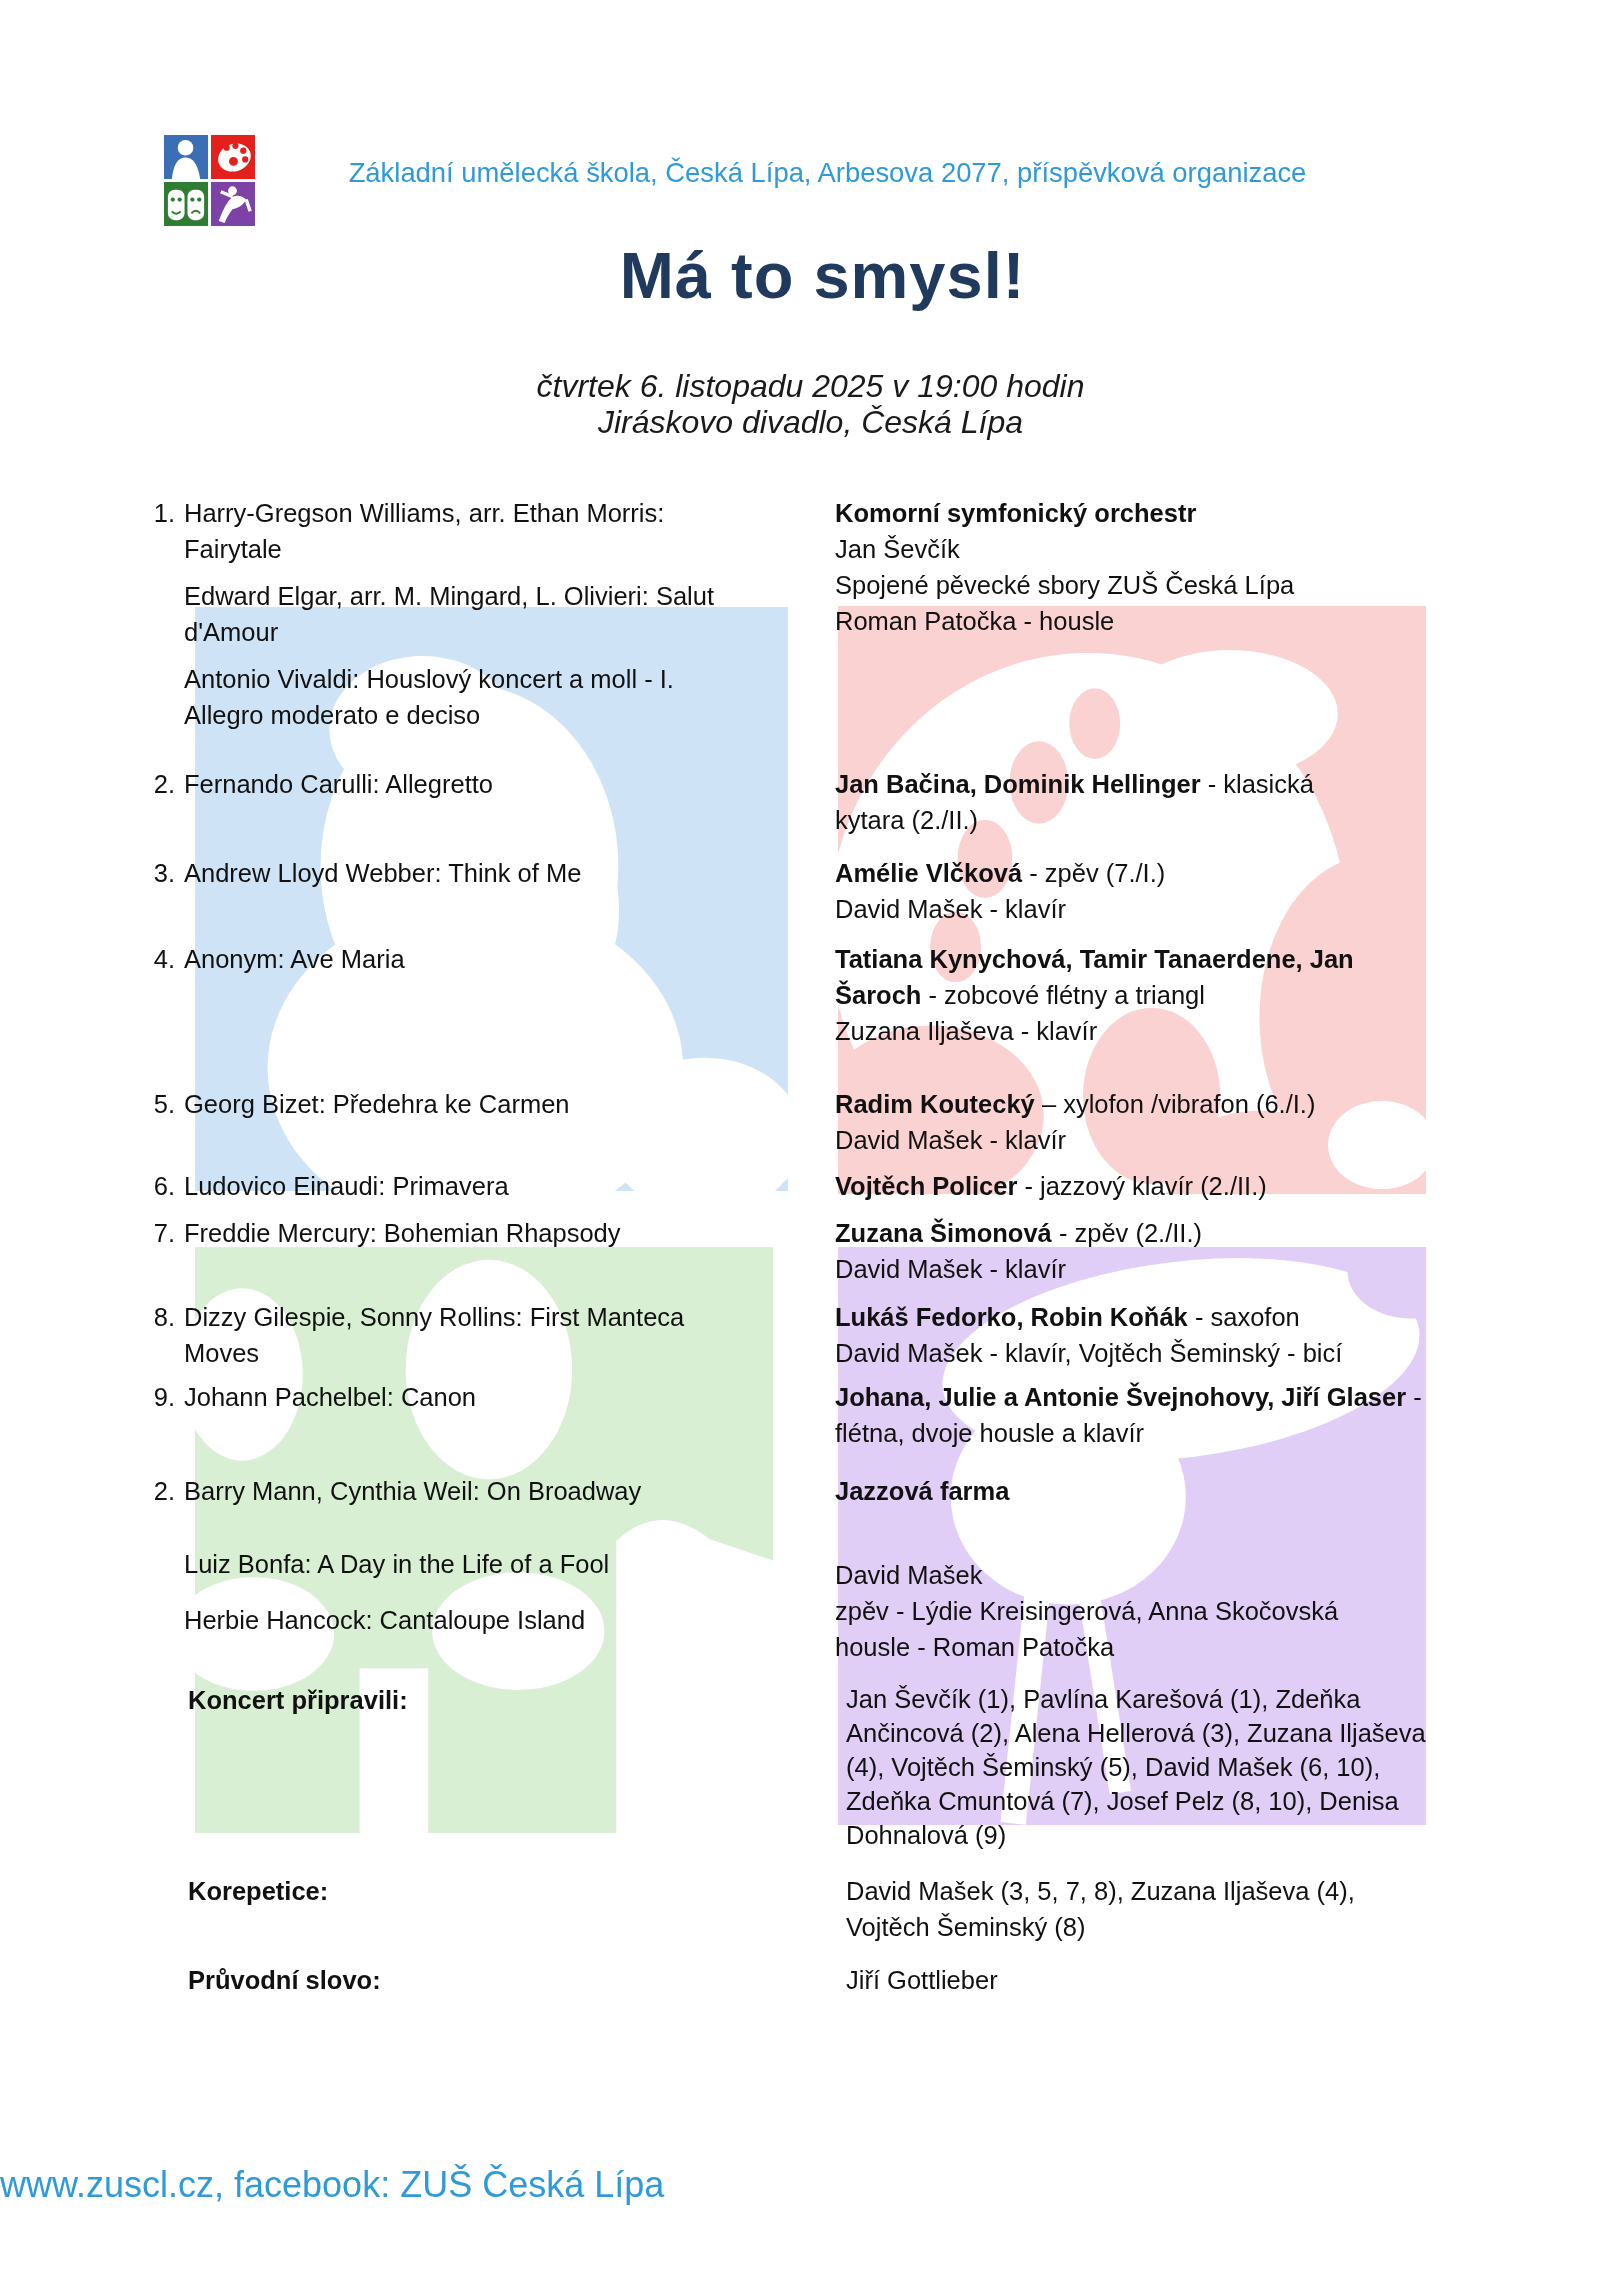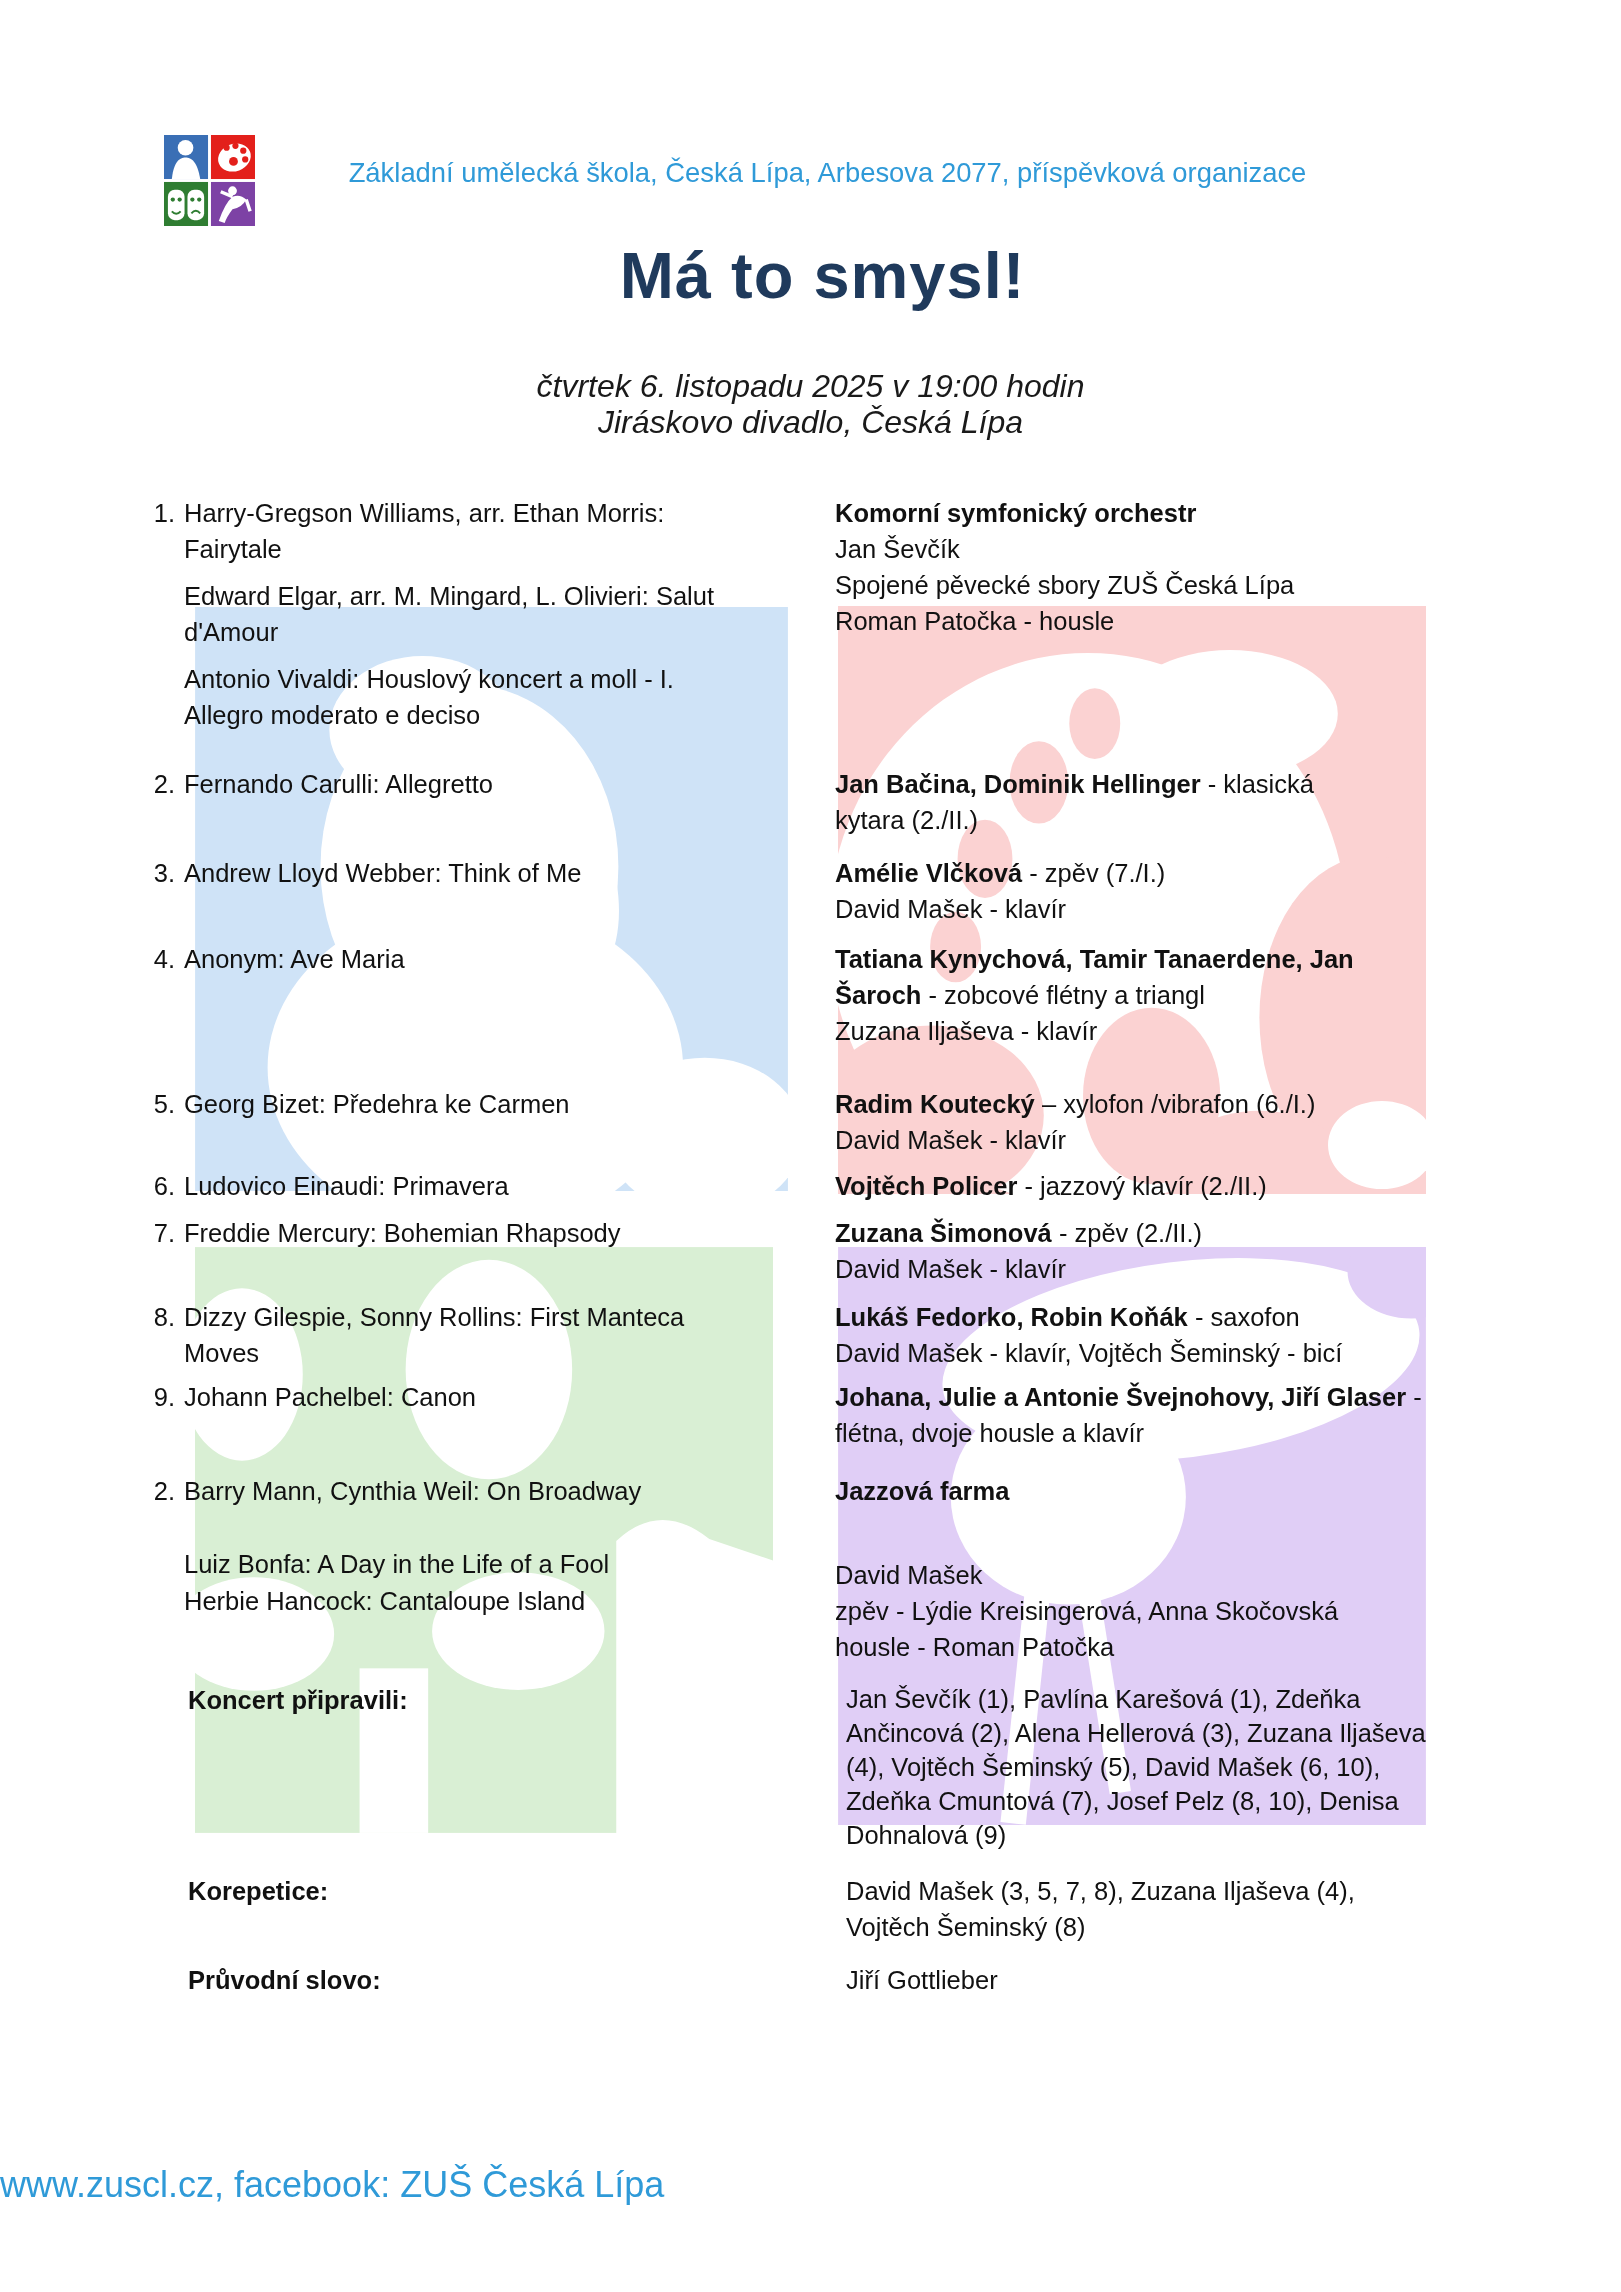--- a/index.html
+++ b/index.html
@@ -15,21 +15,21 @@
   #date-line{top:368px;}
   #venue-line{top:404px;}
   
   .prow{position:absolute;left:0;width:1621px;font-size:25.5px;line-height:36px;}
   .pnum{position:absolute;left:59px;width:116px;text-align:right;}
   .pleft{position:absolute;left:184px;width:637px;}
   .pright{position:absolute;left:835px;width:706px;}
   .pleft p,.pright p{margin:0;white-space:nowrap;}
   .pleft p+p{margin-top:10.8px;}
   .prow[data-row="9"] .pleft p+p{margin-top:37px;}
-  .prow[data-row="9"] .pleft p+p+p{margin-top:1px;}
+  .prow[data-row="9"] .pleft p+p+p{margin-top:20px;}
   .prow[data-row="9"] .pright p+p{margin-top:48px;}
   .prow[data-row="9"] .pright p+p+p{margin-top:0;}
   .b{font-weight:bold;}
   
   .credit{position:absolute;left:0;width:1621px;font-size:25.5px;line-height:36px;}
   .clabel{position:absolute;left:188px;font-weight:bold;white-space:nowrap;}
   .clines{position:absolute;left:846px;width:706px;}
   .credit[data-row="0"] .clines{line-height:34px;}
   .cl{display:block;white-space:nowrap;}
   

